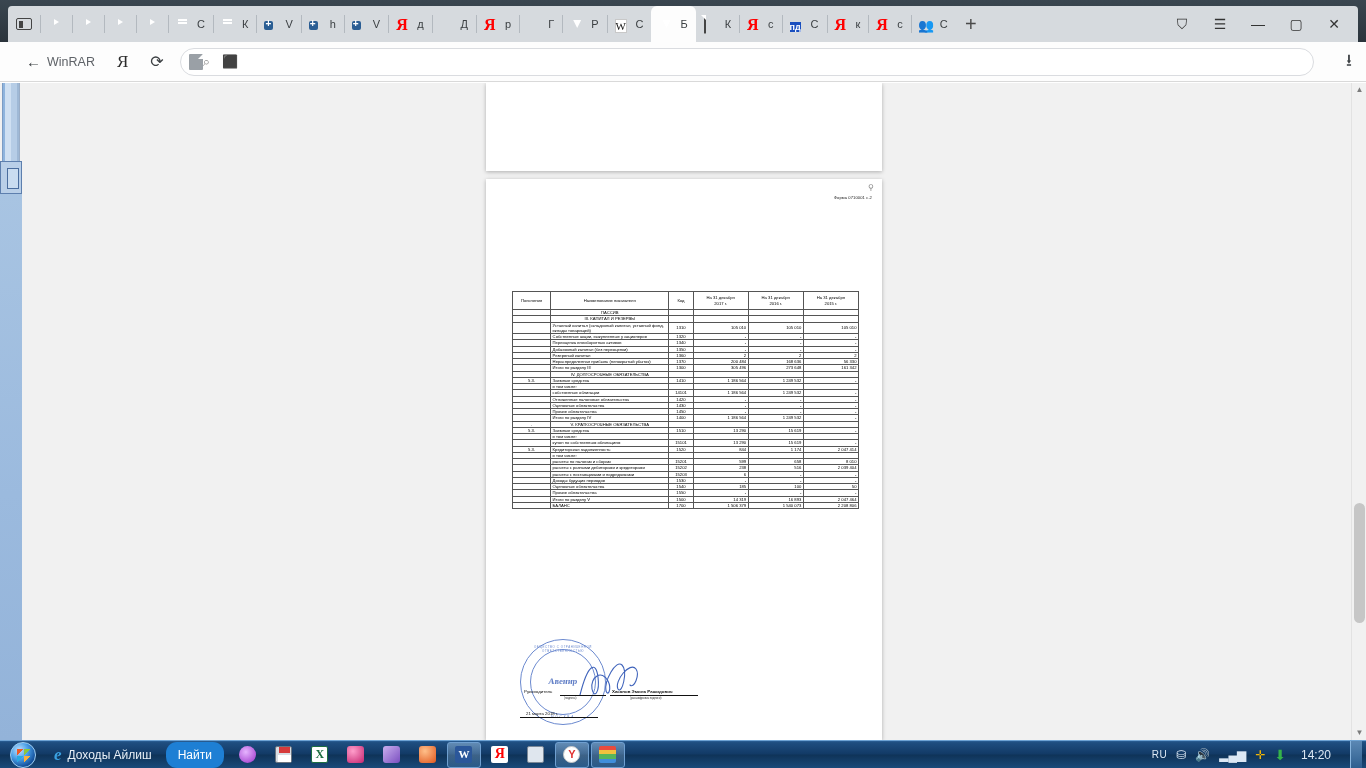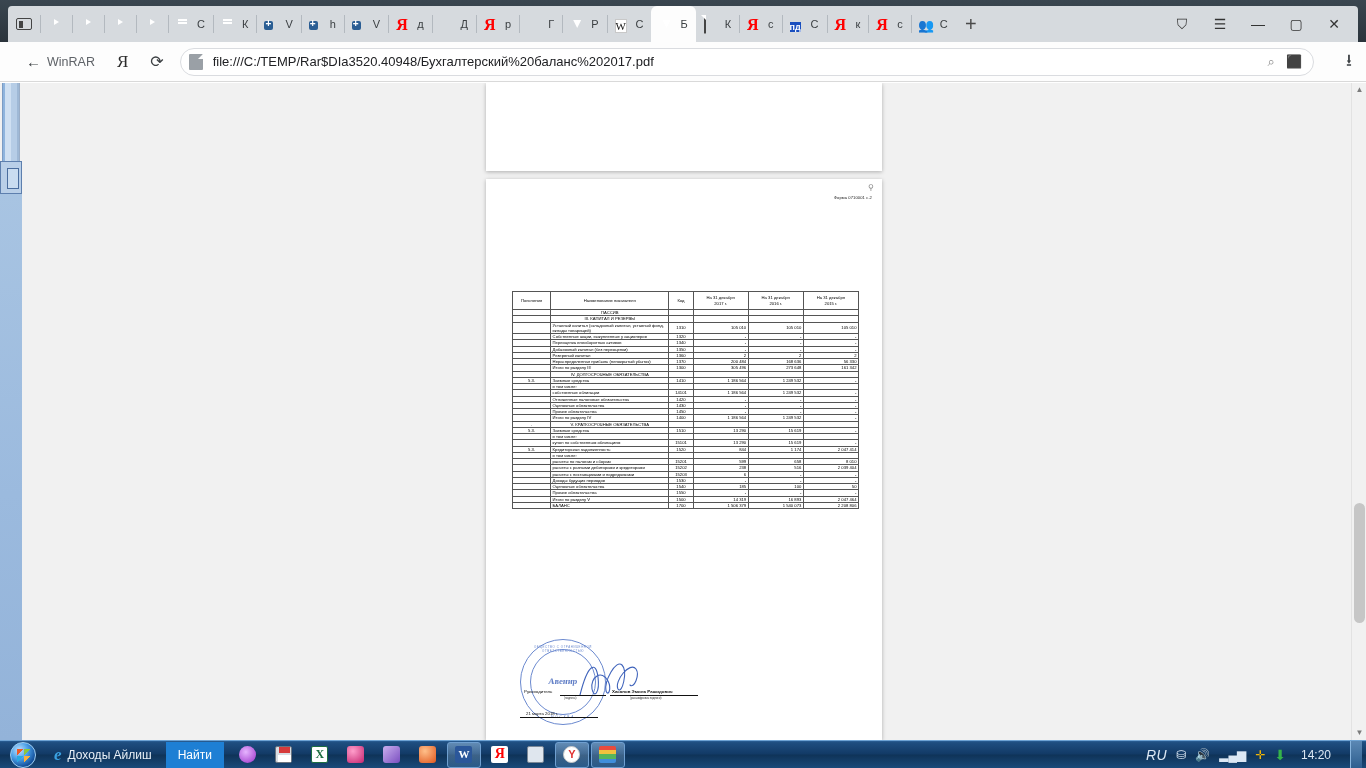--- a/index.html
+++ b/index.html
@@ -346,20 +346,21 @@
     padding: 0 8px; color: #e8f0f8; font-size: 12px;
   }
   .tb-ie {
     font-family: "Liberation Serif", serif; font-style: italic; font-weight: bold;
     font-size: 17px; color: #3aa0e0;
   }
   .tb-find {
     background: #1e7fd4; color: #fff; font-size: 12px;
     height: 26px; display: flex; align-items: center; padding: 0 12px;
     margin-left: 6px;
+    border-radius: 11px;
   }
   .tb-btn {
     width: 34px; height: 26px; display: flex; align-items: center; justify-content: center;
     margin: 0 1px;
   }
   .tb-btn.pinned {
     border: 1px solid #6f9fd0;
     background: linear-gradient(180deg, rgba(190,225,255,.42), rgba(120,175,225,.18));
     border-radius: 3px;
   }
@@ -375,21 +376,21 @@
   .sq.word   { background: #2b579a; color:#fff; font-size:11px; font-weight:bold; text-align:center; line-height:17px; font-family:"Liberation Serif",serif; }
   .sq.yared  { background:#fff; color:#ff0000; font-size:14px; font-weight:bold; text-align:center; line-height:16px; font-family:"Liberation Serif",serif; }
   .sq.calc   { background:#dfe6ee; border:1px solid #7b8897; }
   .sq.ycircle{ background:#fff; border:1px solid #c9c9c9; border-radius:50%; color:#e03030; font-size:11px; font-weight:bold; text-align:center; line-height:15px; }
   .sq.books  { background: linear-gradient(180deg,#e94b3c 0 25%,#f2c23e 25% 50%,#57b65b 50% 75%,#3f8edc 75% 100%); border-radius:2px; }
 
   .tray {
     margin-left: auto; display: flex; align-items: center; gap: 9px;
     padding-right: 4px; color: #dce8f4; font-size: 11px;
   }
-  .tray .lang { font-size: 14px; letter-spacing: .5px; font-style: italic; }
+  .tray .lang { font-size: 10px; letter-spacing: .5px; }
   .tray .clock { font-size: 12px; padding: 0 6px; }
   .showdesk {
     width: 12px; height: 28px; margin-left: 4px;
     background: linear-gradient(180deg,#4e7fae,#2a5party);
     background: linear-gradient(180deg,#5b88b4,#2c5d8e);
     border-left: 1px solid #87b4dd;
   }
   .tray-ico { font-size: 12px; line-height: 14px; }
   .tray-ico.green { color: #f2b705; }
   .tray-ico.down  { color: #35b34a; font-size: 14px; }
@@ -501,21 +502,20 @@
 
   <div class="addrbar">
     <div class="nav-back">
       <span class="arrow">←</span>
       <span class="lbl">WinRAR</span>
     </div>
     <div class="ya-btn">Я</div>
     <div class="reload">⟳</div>
     <div class="urlbox">
       <span class="url-fileicon"></span>
-      <span class="url-text" title="file:///C:/TEMP/Rar$DIa3520.40948/Бухгалтерский%20баланс%202017.pdf">file:///C:/TEMP/Rar$DIa3520.40948/Бухгалтерский%20баланс%202017.pdf</span>
       <span class="url-right">
         <span class="zoomout-ico">⌕</span>
         <span class="bookmark-ico">⬛</span>
       </span>
     </div>
     <div class="download-ico">⭳</div>
   </div>
 
   <div class="viewport">
 

